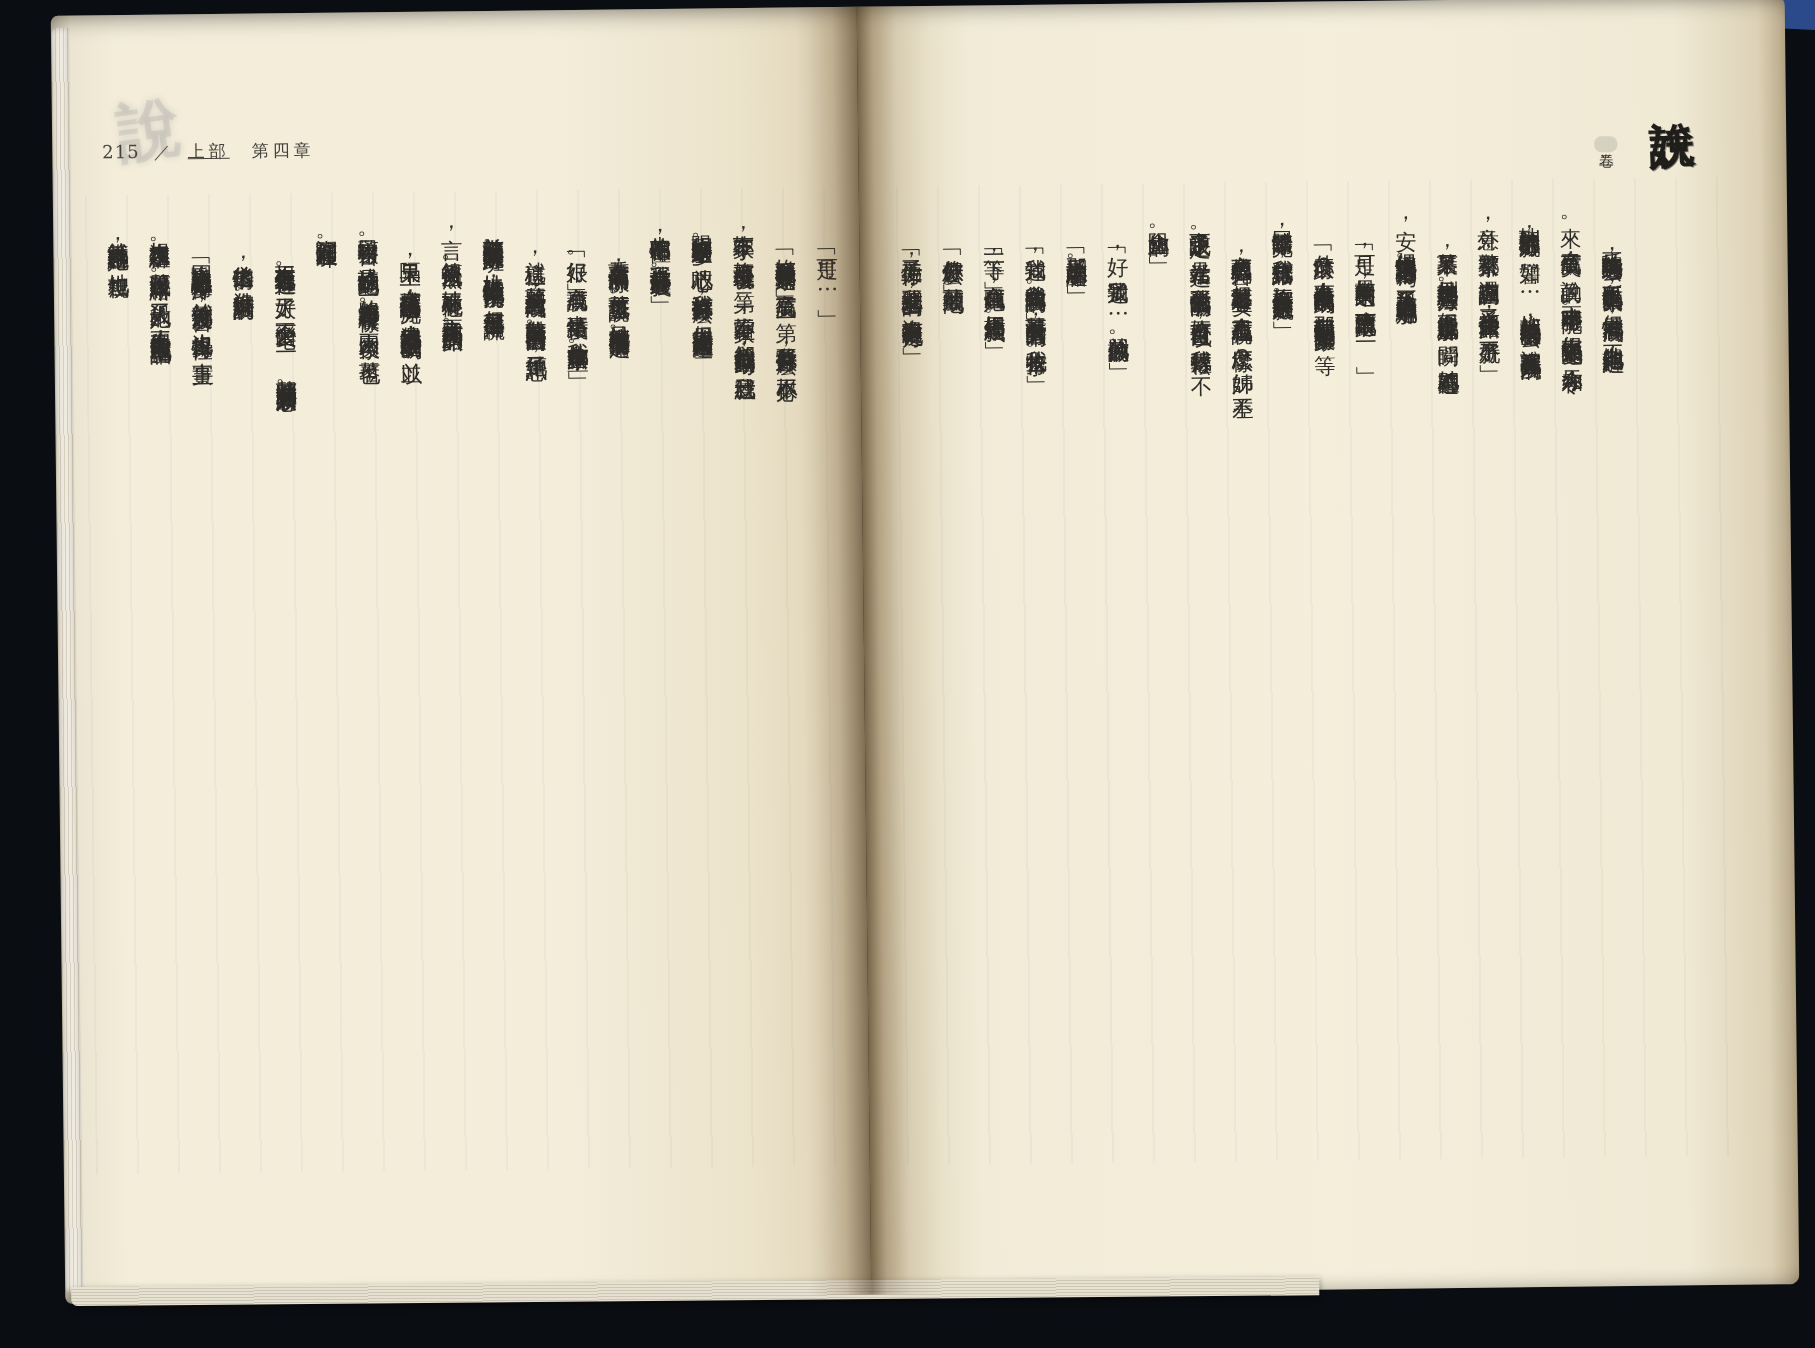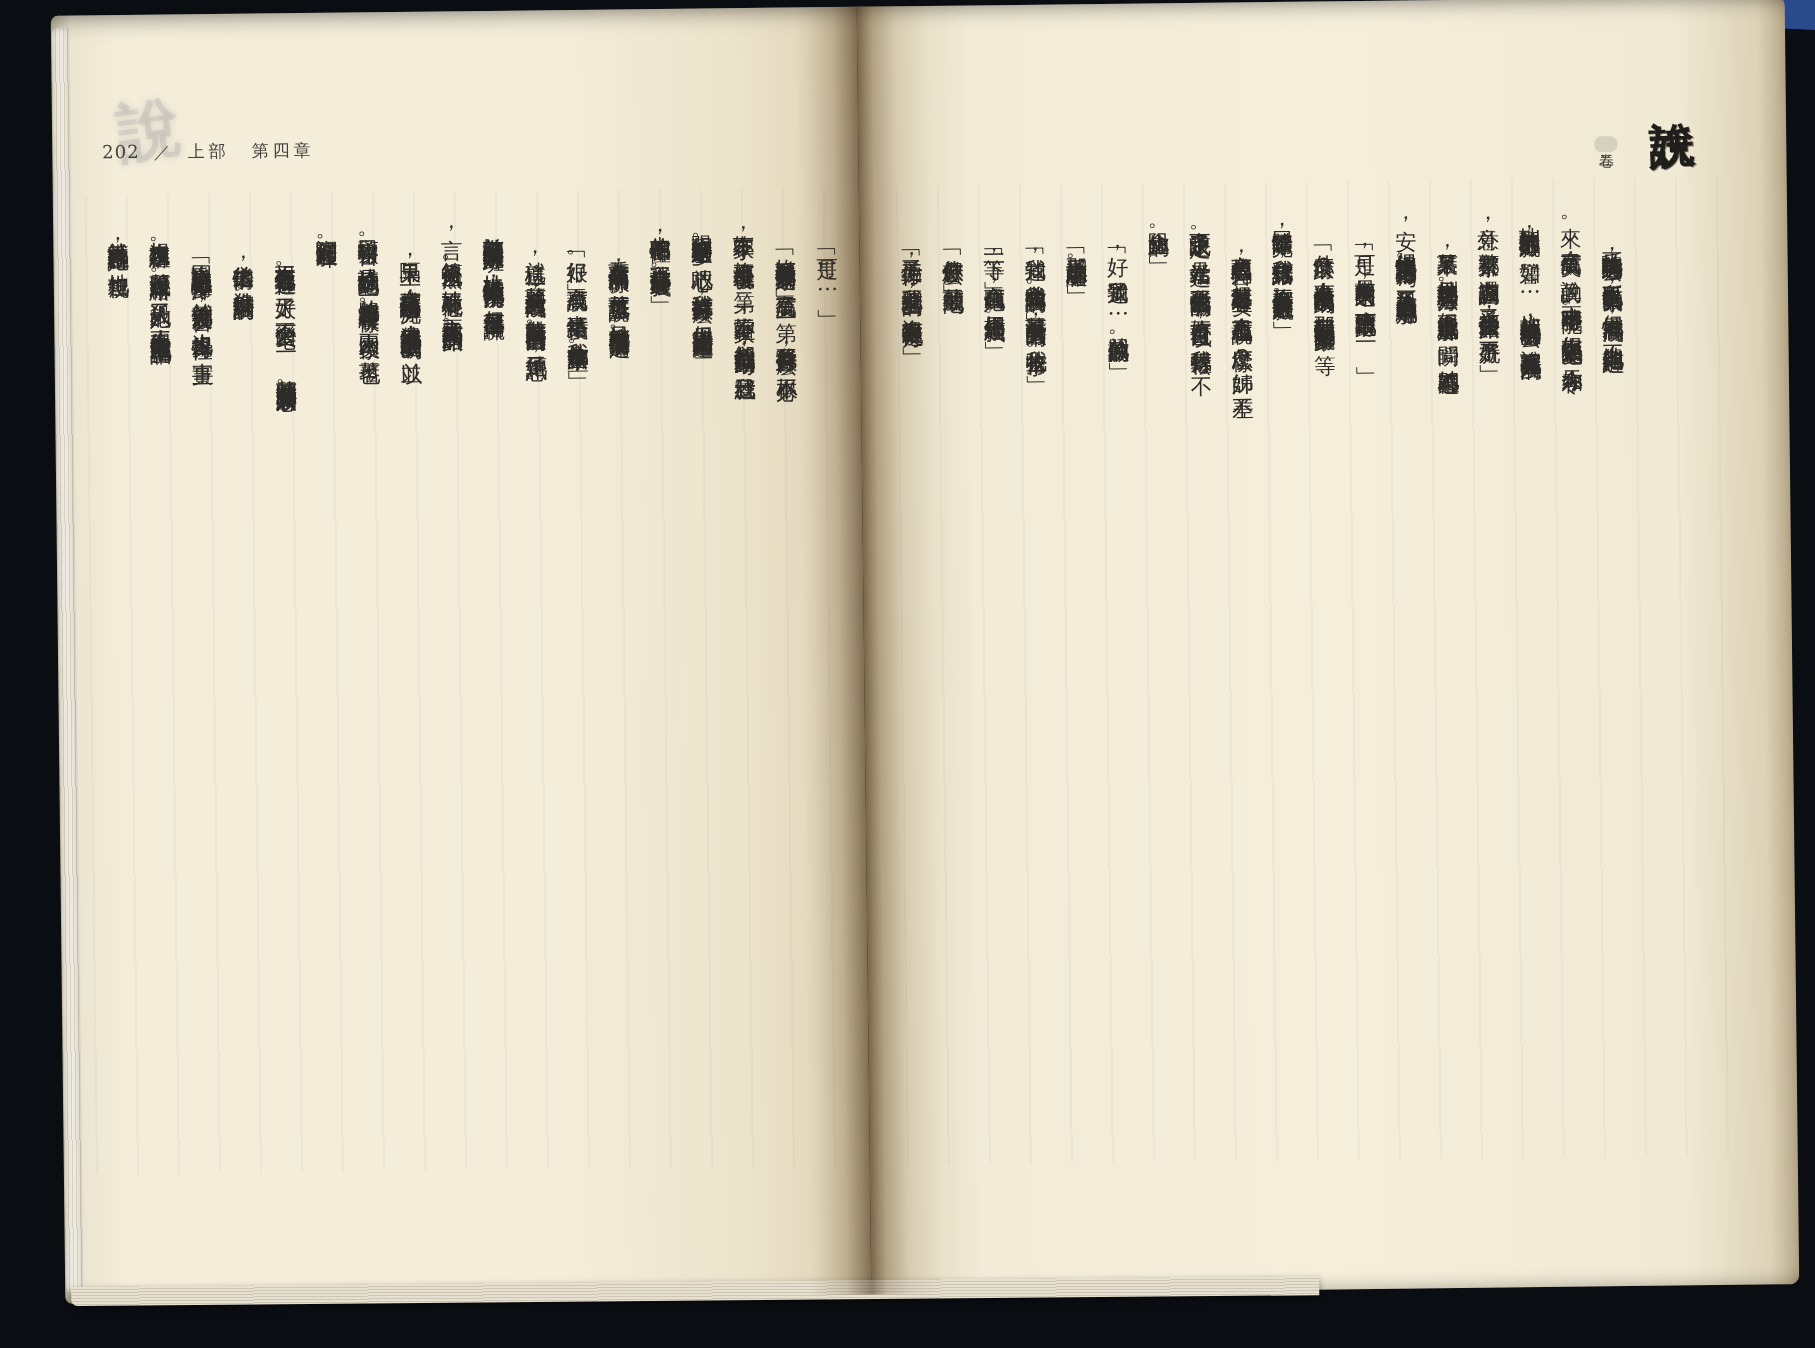--- a/index.html
+++ b/index.html
@@ -55,21 +55,21 @@
       rgba(58,38,16,.5) 47%, rgba(95,70,40,.26) 58%, rgba(70,48,22,.07) 76%, rgba(70,48,22,0) 100%);
   }
 
   
   #page-header{
     position:absolute;left:50px;top:126px;z-index:3;color:#44423c;
     font-size:17px;letter-spacing:1px;white-space:nowrap;
   }
   #page-header .num{font-size:18px;margin-right:14px;}
   #page-header .sep{margin-right:16px;color:#55524a;}
-  #page-header .part{letter-spacing:4px;margin-right:22px;}
+  #page-header .part{letter-spacing:4px;margin-right:22px;text-decoration:underline;}
   #page-header .chap{letter-spacing:4px;}
 
   
   #ghost-stamp{
     position:absolute;left:44px;top:30px;z-index:1;font-size:64px;font-weight:bold;
     color:rgba(90,96,112,.13);text-shadow:0 0 7px rgba(90,96,112,.18);
     writing-mode:vertical-rl;transform:rotate(-7deg);
   }
 
   
@@ -112,21 +112,21 @@
 
   <div id="page-left" class="page">
   </div>
   <div id="page-right" class="page">
   </div>
 
   <div id="edge-left"></div>
   <div id="edge-bottom"></div>
 
   <div id="page-header">
-    <span class="num">202</span><span class="sep">／</span><span class="part">上部</span><span class="chap">第四章</span>
+    <span class="num">215</span><span class="sep">／</span><span class="part">上部</span><span class="chap">第四章</span>
   </div>
 
   <div id="ghost-stamp">說</div>
 
   <div id="left-text" class="textblock">
       <div class="col i1">「可是……」</div>
       <div class="col i1">「妳以爲我要複製妳家鑰匙？」高有成笑了，「第一，我眞要對妳做什麼，根本不必</div>
       <div class="col">在妳家下手，妳甚至沒機會發現；第二，當妳不在家，卻放任我在妳家活動時，我就已經</div>
       <div class="col">跟得到妳家鑰匙差不多了。放心吧，我沒打算對妳做什麼，但如果連交出備用鑰匙這種基</div>
       <div class="col">本的信賴都不懂，我也不必爲妳盡什麼道義。」</div>

